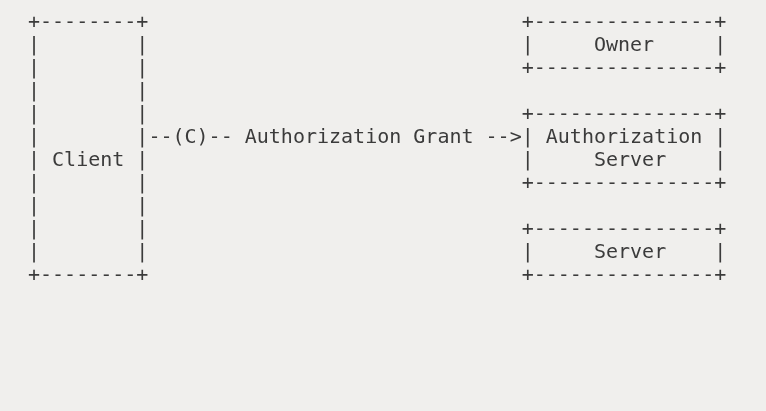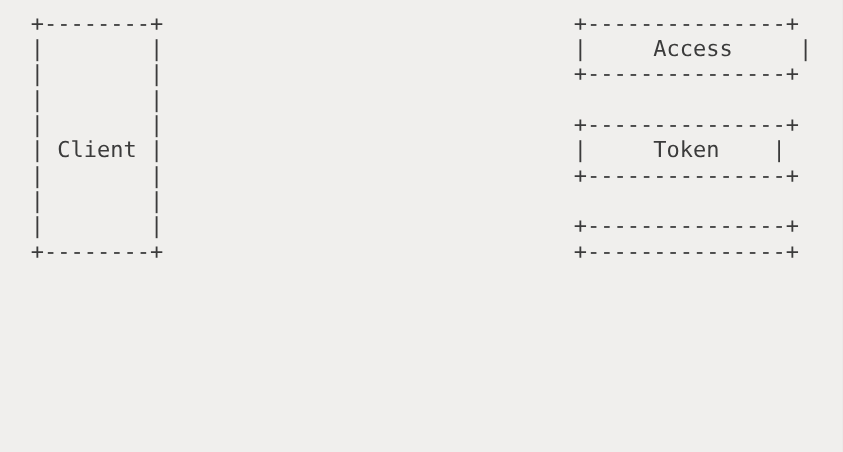--- a/index.html
+++ b/index.html
@@ -26,23 +26,25 @@
     white-space: pre;
     height: 23px;
   }
 </style>
 </head>
 <body>
 
 <div class="screen">
   <div class="diagram">
     <div class="line">+--------+                               +---------------+</div>
-    <div class="line">|        |                               |     Access     |</div>
+    <div class="line">|        |                               |     Owner     |</div>
     <div class="line">|        |                               +---------------+</div>
     <div class="line">|        |</div>
     <div class="line">|        |                               +---------------+</div>
-    <div class="line">| Client |                               |     Token    |</div>
+    <div class="line">|        |--(C)-- Authorization Grant --&gt;| Authorization |</div>
+    <div class="line">| Client |                               |     Server    |</div>
     <div class="line">|        |                               +---------------+</div>
     <div class="line">|        |</div>
     <div class="line">|        |                               +---------------+</div>
+    <div class="line">|        |                               |     Server    |</div>
     <div class="line">+--------+                               +---------------+</div>
   </div>
 </div>
 
 </body></html>

